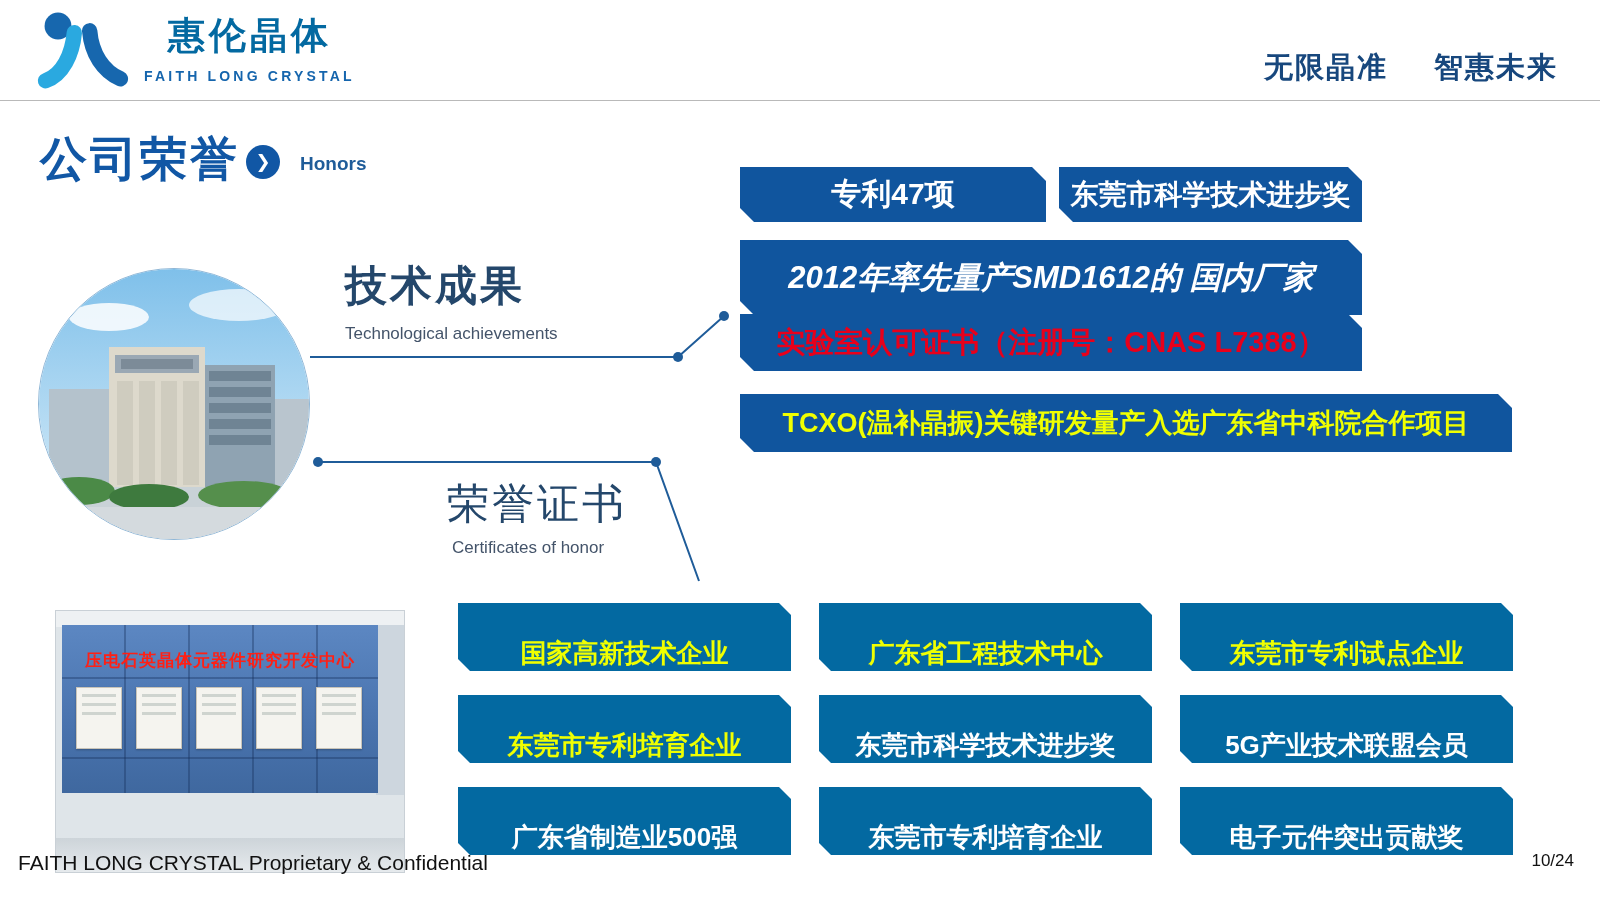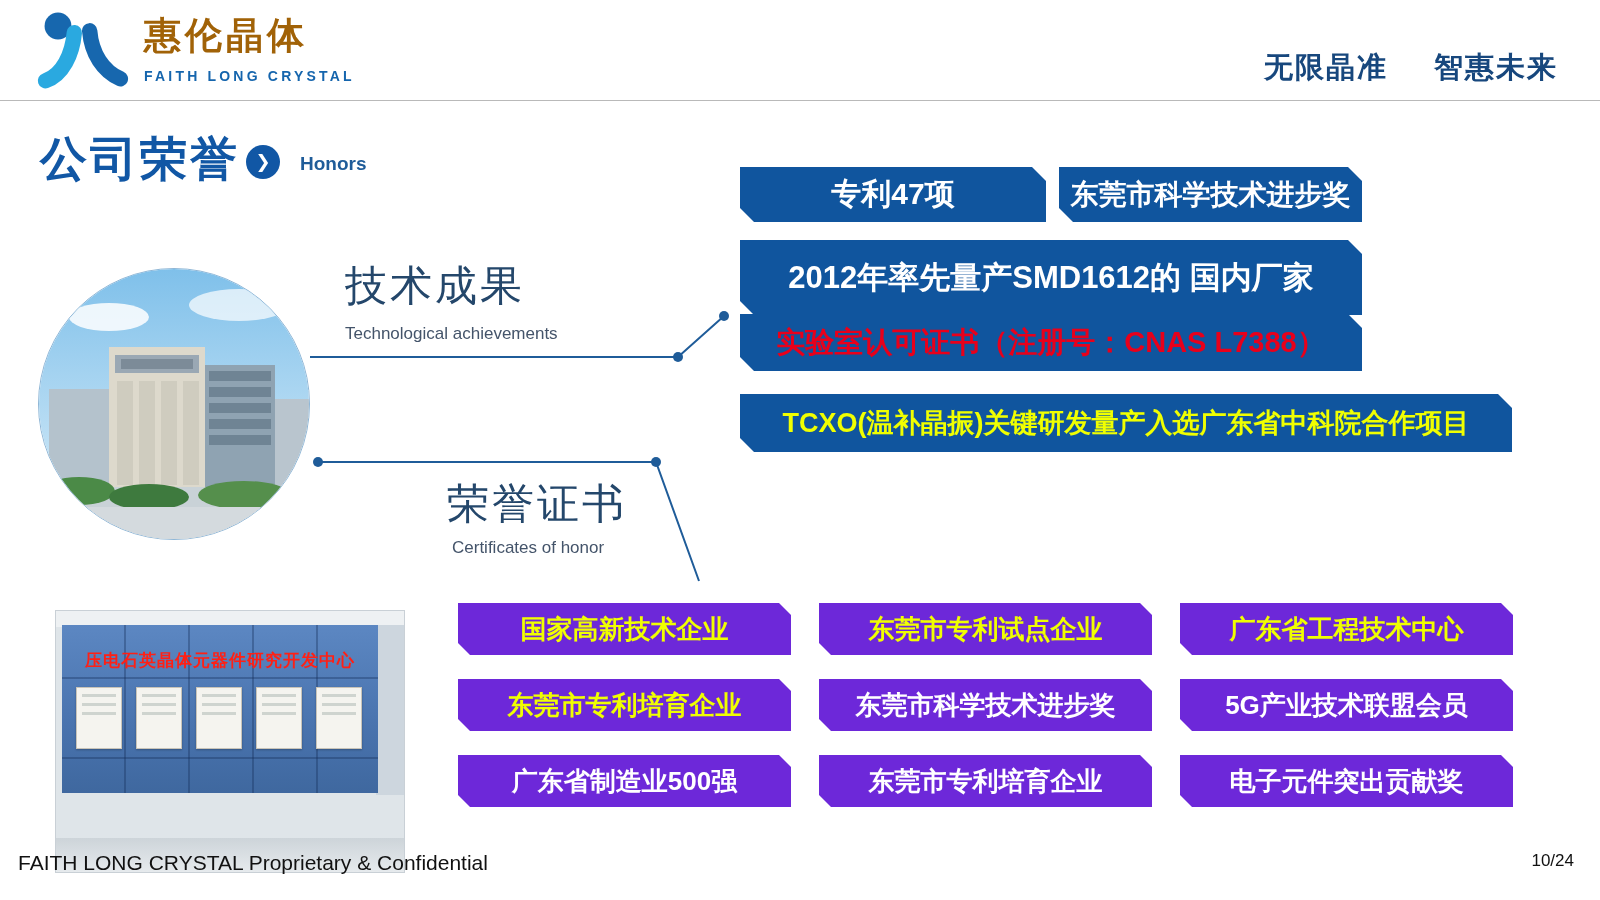--- a/index.html
+++ b/index.html
@@ -3,53 +3,53 @@
 <meta charset="utf-8">
 <style>
   * { margin: 0; padding: 0; box-sizing: border-box; }
   body { background: #ffffff; font-family: "Liberation Sans", "DejaVu Sans", sans-serif; }
   .slide { position: relative; width: 1600px; height: 900px; background: #fff; overflow: hidden; }
 
   
   .header { position: absolute; left: 0; top: 0; width: 1600px; height: 100px; background: #fff; }
   .logo-wrap { position: absolute; left: 34px; top: 8px; display: flex; align-items: center; gap: 14px; }
   .logo-icon { width: 96px; height: 84px; }
-  .brand-cn { font-size: 37px; font-weight: 700; color: #a16207; letter-spacing: 4px; line-height: 1.1; }
+  .brand-cn { font-size: 37px; font-weight: 700; color: #0369a1; letter-spacing: 4px; line-height: 1.1; margin-left: 24px; }
   .brand-en { font-size: 14px; font-weight: 700; color: #1565ad; letter-spacing: 3.2px; margin-top: 11px; }
   .slogan { position: absolute; right: 42px; top: 48px; font-size: 29px; font-weight: 600; color: #17477d; letter-spacing: 2px; }
   .slogan span { display: inline-block; }
   .slogan .gap { width: 46px; }
   .header-divider { position: absolute; left: 0; top: 100px; width: 1600px; height: 1px; background: #b9b9b9; }
 
   
   .page-title { position: absolute; left: 40px; top: 128px; font-size: 47px; font-weight: 600; color: #1157a5; letter-spacing: 3px; }
   .title-arrow { position: absolute; left: 246px; top: 145px; width: 34px; height: 34px; border-radius: 50%; background: #1157a5; color: #fff; display: flex; align-items: center; justify-content: center; font-size: 18px; font-weight: 700; }
   .title-en { position: absolute; left: 300px; top: 153px; font-size: 19px; font-weight: 700; color: #1f5c99; }
 
   
   .building-photo { position: absolute; left: 38px; top: 268px; width: 272px; height: 272px; border-radius: 50%; overflow: hidden; border: 1px solid #8fb6d6; box-shadow: 0 0 0 2px #ffffff; }
   .building-photo svg { display: block; }
 
   
-  .tech-heading { position: absolute; left: 345px; top: 258px; font-size: 42px; font-weight: 400; color: #24476b; letter-spacing: 3px; }
+  .tech-heading { position: absolute; left: 345px; top: 258px; font-size: 42px; font-weight: 700; color: #24476b; letter-spacing: 3px; }
   .tech-sub { position: absolute; left: 345px; top: 324px; font-size: 17px; color: #44546a; }
   .honor-heading { position: absolute; left: 447px; top: 476px; font-size: 42px; font-weight: 500; color: #24476b; letter-spacing: 3px; }
   .honor-sub { position: absolute; left: 452px; top: 538px; font-size: 17px; color: #44546a; }
 
   
   .banner { position: absolute; background: #10559e; color: #fff; display: flex; align-items: center; justify-content: center; font-weight: 600; clip-path: polygon(0 0, calc(100% - 14px) 0, 100% 14px, 100% 100%, 14px 100%, 0 calc(100% - 14px)); text-align: center; }
   .b1 { left: 740px; top: 167px; width: 306px; height: 55px; font-size: 30px; }
   .b2 { left: 1059px; top: 167px; width: 303px; height: 55px; font-size: 28px; }
-  .b3 { left: 740px; top: 240px; width: 622px; height: 75px; font-size: 31px; }
+  .b3 { left: 740px; top: 240px; width: 622px; height: 75px; font-size: 31px; font-style: italic; }
   .b4 { left: 740px; top: 314px; width: 622px; height: 57px; font-size: 29px; }
   .b5 { left: 740px; top: 394px; width: 772px; height: 58px; font-size: 27px; }
 
   
   .chip-grid { position: absolute; left: 458px; top: 603px; display: grid; grid-template-columns: 333px 333px 333px; column-gap: 28px; row-gap: 24px; }
-  .chip { height: 52px; background: #6d28d9; color: #fff; display: flex; align-items: center; justify-content: center; font-size: 26px; font-weight: 600; clip-path: polygon(0 0, calc(100% - 12px) 0, 100% 12px, 100% 100%, 12px 100%, 0 calc(100% - 12px)); text-align: center; }
+  .chip { height: 68px; background: #0369a1; color: #fff; display: flex; align-items: flex-end; justify-content: center; font-size: 26px; font-weight: 600; clip-path: polygon(0 0, calc(100% - 12px) 0, 100% 12px, 100% 100%, 12px 100%, 0 calc(100% - 12px)); text-align: center; }
 
   
   .photo-wall { position: absolute; left: 55px; top: 610px; width: 350px; height: 263px; border: 1px solid #c9d0d6; background: #dfe5e9; overflow: hidden; padding-left: 41px; }
   .pw-ceiling { position: absolute; left: 0; top: 0; width: 100%; height: 16px; background: #eef1f3; }
   .pw-wall { position: absolute; left: 6px; top: 14px; width: 316px; height: 168px; background: linear-gradient(180deg, #5c87c2 0%, #4973ae 60%, #3f689f 100%); }
   .pw-seam-v { position: absolute; top: 0; width: 2px; height: 100%; background: rgba(20,45,90,.35); }
   .pw-seam-h { position: absolute; left: 0; width: 100%; height: 2px; background: rgba(20,45,90,.35); }
   .pw-caption { position: absolute; left: 0; top: 24px; width: 100%; text-align: center; color: #ff2015; font-size: 17px; font-weight: 700; letter-spacing: 1px; white-space: nowrap; }
   .pw-posters { position: absolute; left: 14px; top: 62px; width: 288px; display: flex; gap: 14px; }
   .pw-poster { width: 46px; height: 62px; background: #f5f4ef; border: 1px solid #c9c4b8; box-shadow: 0 1px 2px rgba(0,0,0,.25); }
@@ -147,24 +147,24 @@
     </div>
 
   <div class="honor-heading">荣誉证书</div>
   <div class="honor-sub">Certificates of honor</div>
 
   <div class="chip-grid">
     <div class="chip">
         <span style="color: rgb(240, 255, 0);">国家高新技术企业</span>
       </div>
     <div class="chip">
+        <span style="color: rgb(240, 255, 0);">广东省工程技术中心</span>
+      </div>
+    <div class="chip">
         <span style="color: rgb(240, 255, 0);">东莞市专利试点企业</span>
-      </div>
-    <div class="chip">
-        <span style="color: rgb(240, 255, 0);">广东省工程技术中心</span>
       </div>
     <div class="chip">
         <span style="color: rgb(240, 255, 0);">东莞市专利培育企业</span>
       </div>
     <div class="chip">
         <span style="color: rgb(255, 255, 255);">东莞市科学技术进步奖</span>
       </div>
     <div class="chip">
         <span style="color: rgb(255, 255, 255);">5G产业技术联盟会员</span>
       </div>

